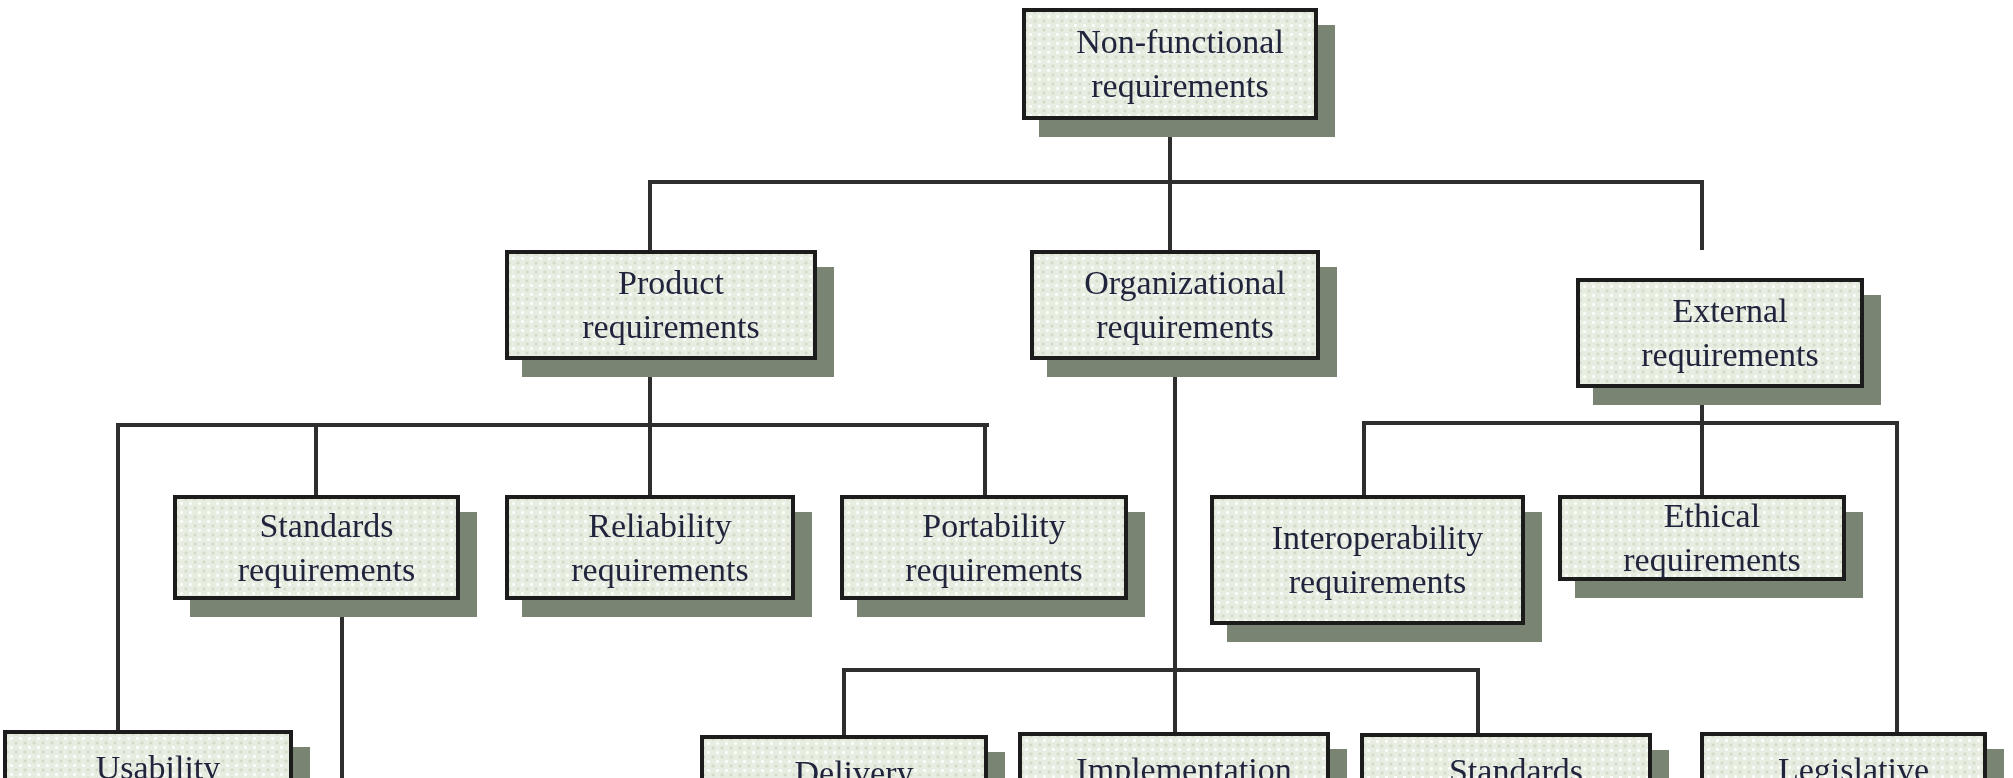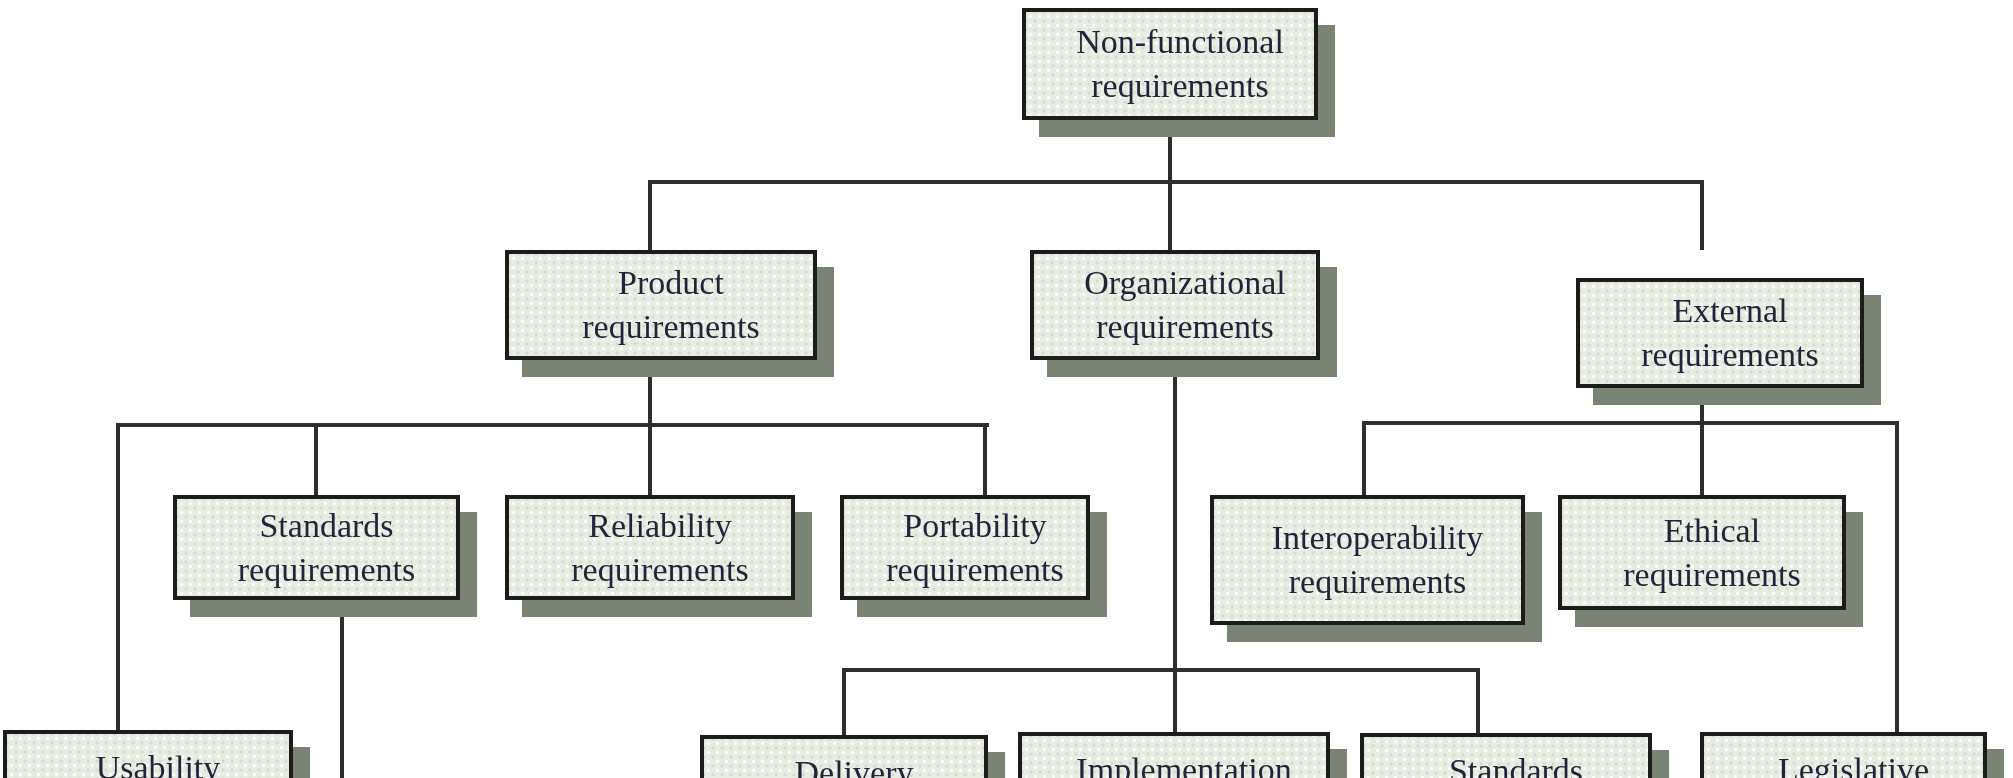--- a/index.html
+++ b/index.html
@@ -97,29 +97,29 @@
 </div>
 
 <div class="node" style="left:173px;top:495px;width:287px;height:105px;">
   <span>Standards
 requirements</span>
 </div>
 <div class="node" style="left:505px;top:495px;width:290px;height:105px;">
   <span>Reliability
 requirements</span>
 </div>
-<div class="node" style="left:840px;top:495px;width:250px;height:105px;">
+<div class="node" style="left:840px;top:495px;width:288px;height:105px;">
   <span>Portability
 requirements</span>
 </div>
 <div class="node" style="left:1210px;top:495px;width:315px;height:130px;">
   <span>Interoperability
 requirements</span>
 </div>
-<div class="node" style="left:1558px;top:495px;width:288px;height:115px;">
+<div class="node" style="left:1558px;top:495px;width:288px;height:86px;">
   <span>Ethical
 requirements</span>
 </div>
 
 <div class="node cut" style="left:3px;top:730px;width:290px;height:105px;">
   <span>Usability</span>
 </div>
 <div class="node cut" style="left:700px;top:735px;width:288px;height:100px;">
   <span>Delivery</span>
 </div>

